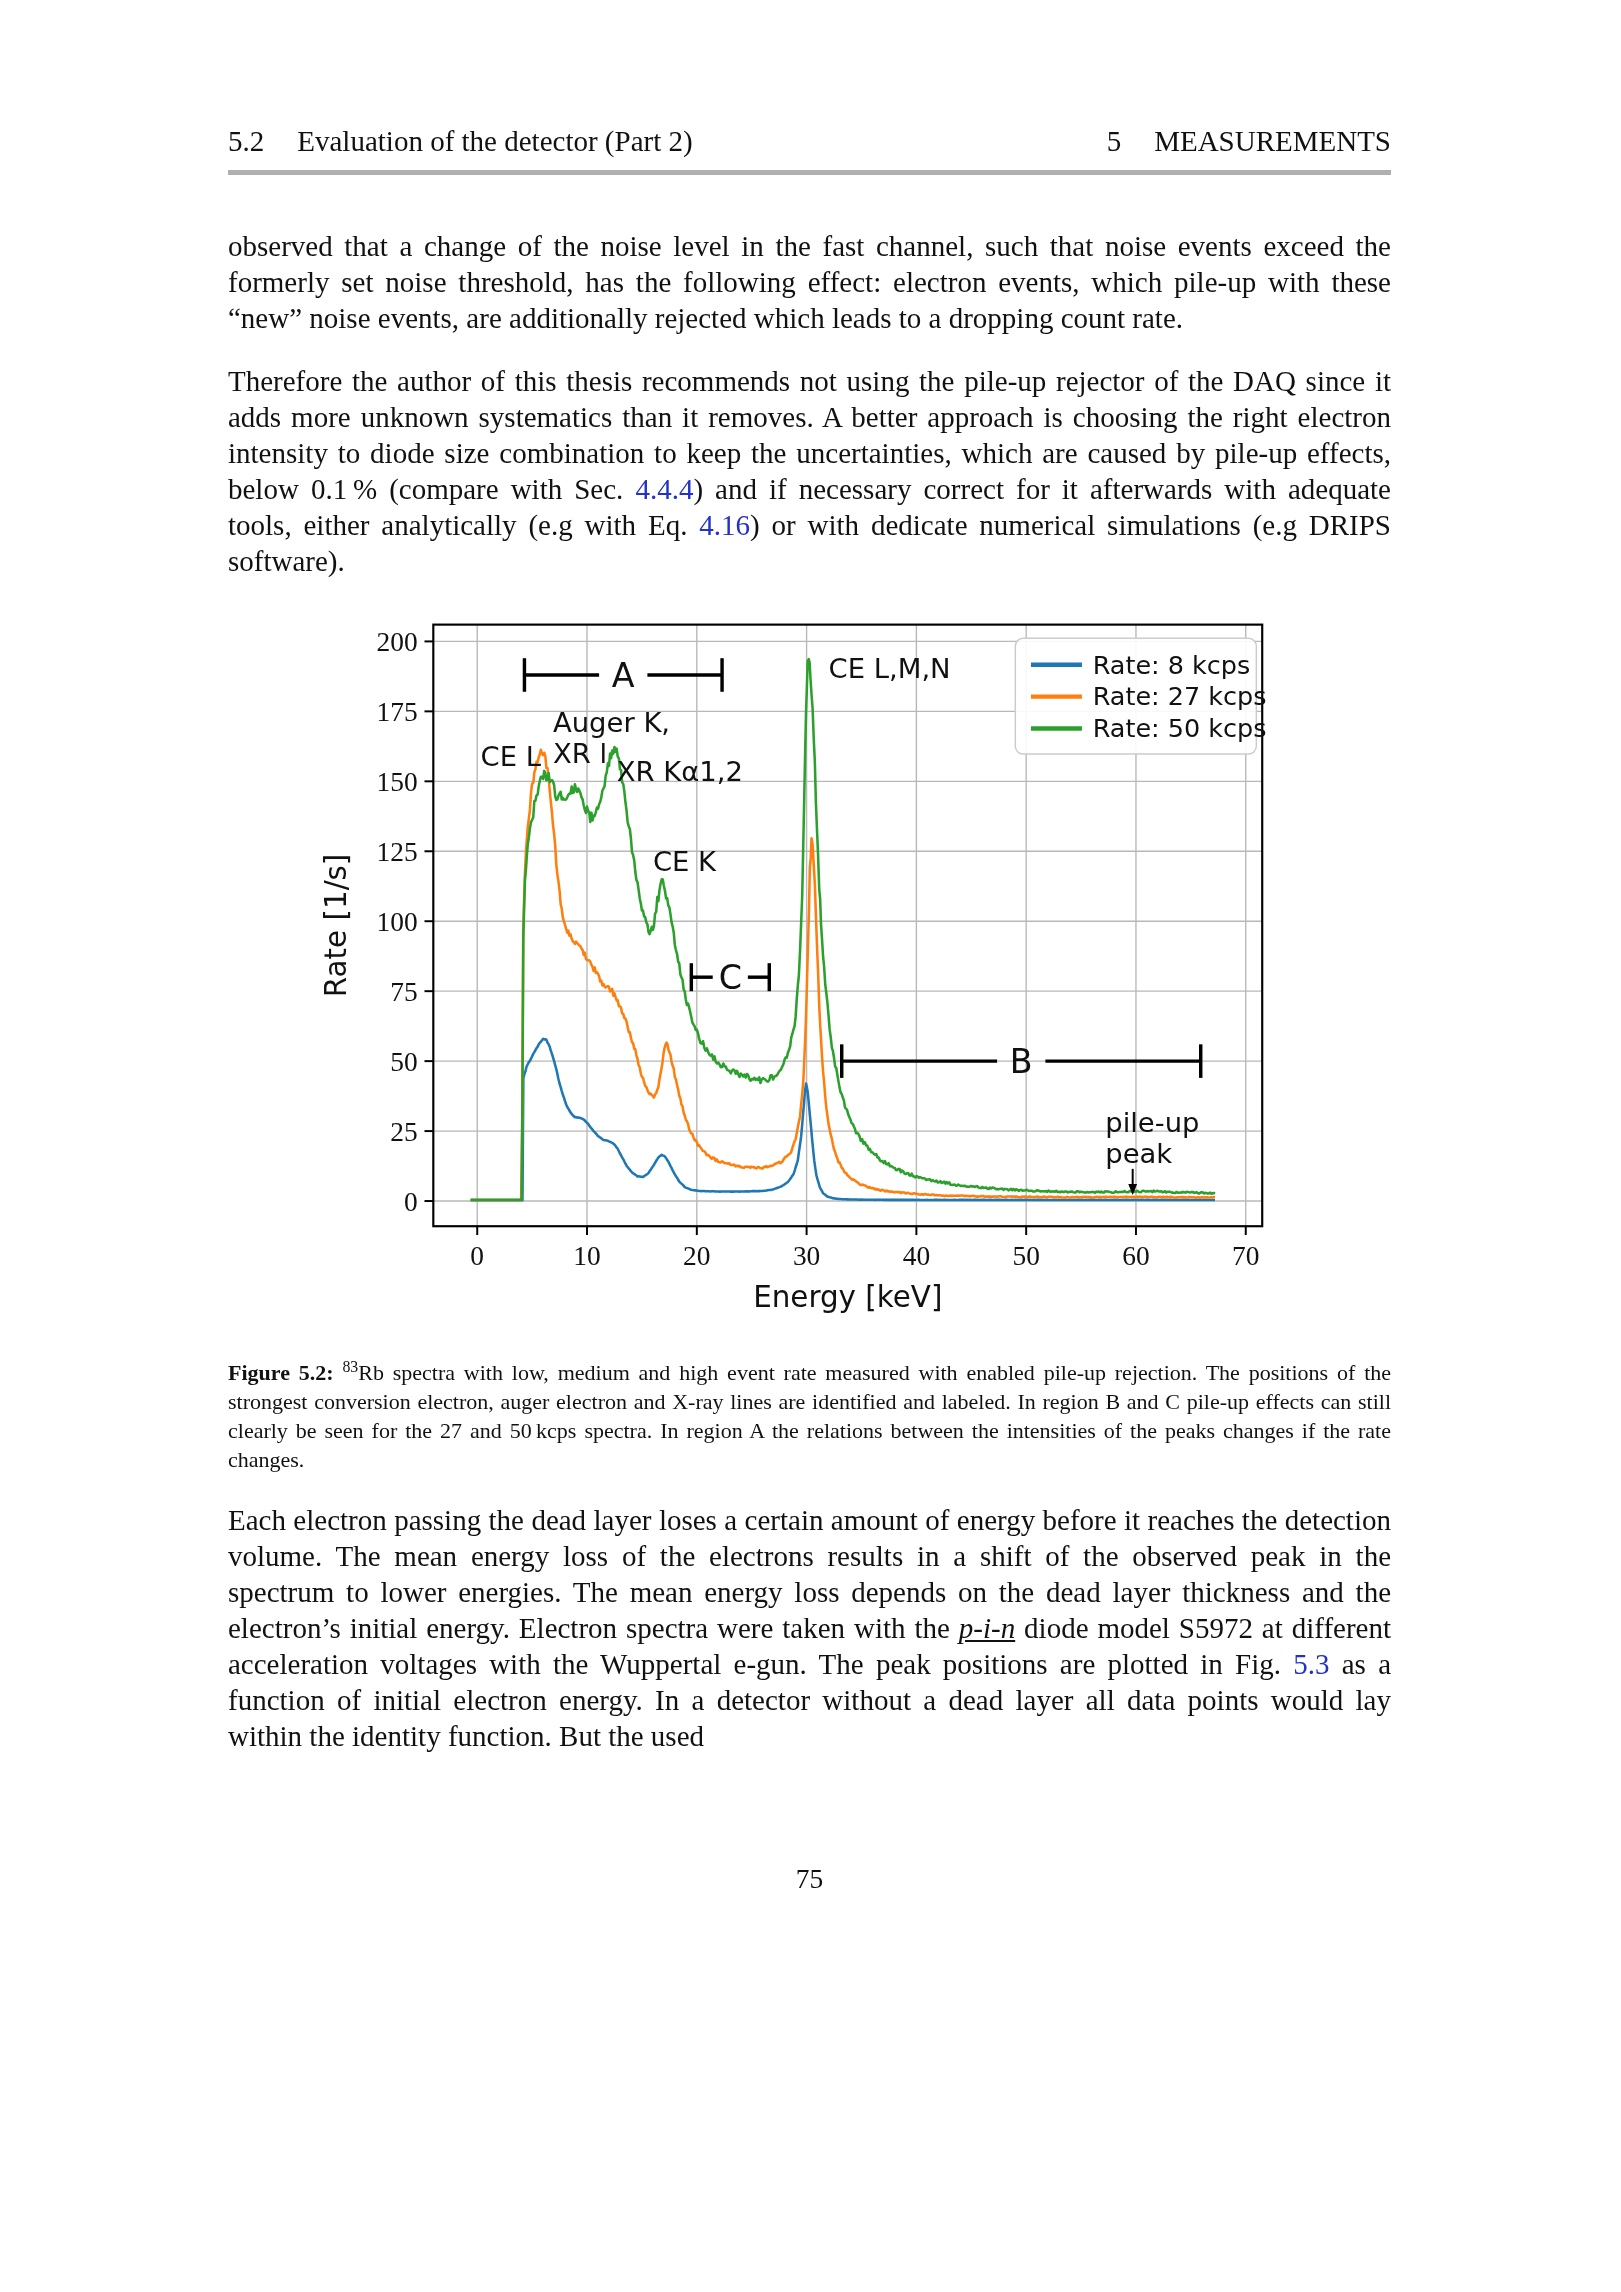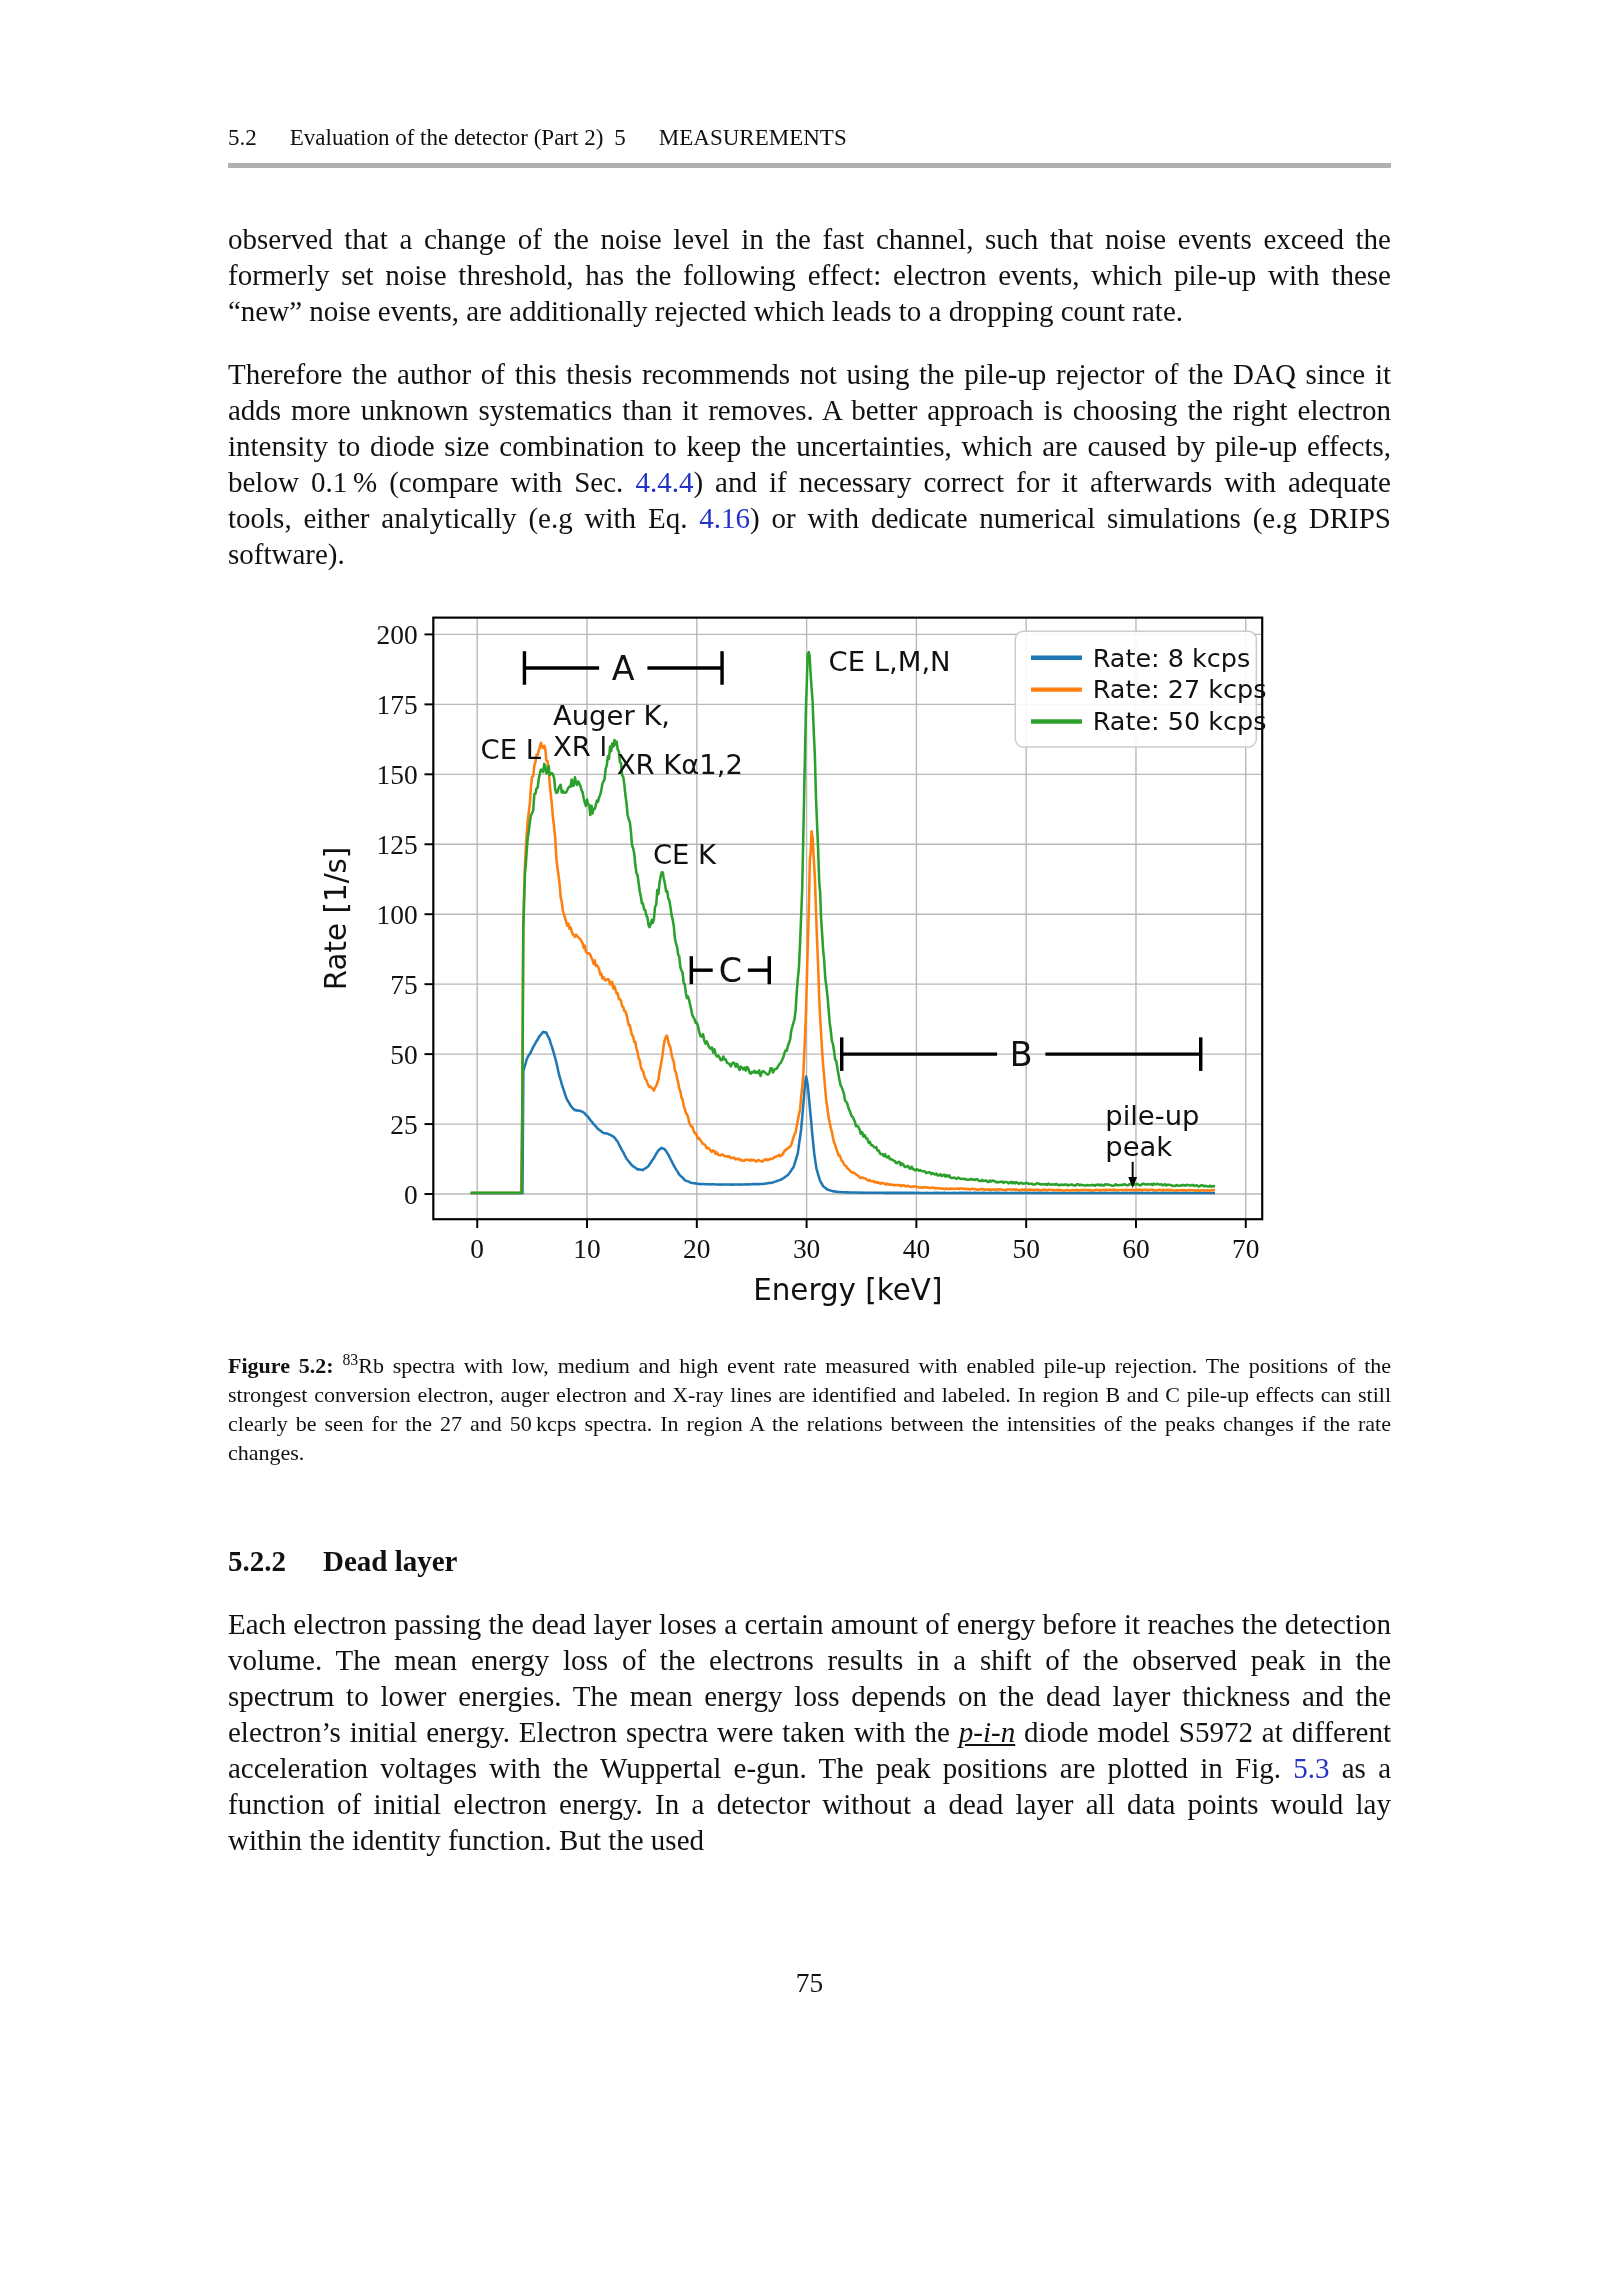--- a/index.html
+++ b/index.html
@@ -2,21 +2,21 @@
 <html style="--link-color: #2532c8; --rule-color: #b0b0b0;"><head>
 <meta charset="utf-8">
 <style>
   :root{ --link-color:#2532c8; --rule-color:#b0b0b0; }
   html,body{margin:0;padding:0;}
   body{
     width:1621px;height:2293px;background:#ffffff;color:#111;
     font-family:"Liberation Serif", serif;position:relative;
   }
   .content{position:absolute;left:228px;top:125px;width:1163px;}
-  .header{display:flex;justify-content:flex-start;font-size:23px;gap:11px;}
+  .header{display:flex;justify-content:space-between;font-size:29px;gap:11px;}
   .header .num{margin-right:33px;}
   .hrule{height:4.9px;background:var(--rule-color);margin-top:11.8px;}
   .body-par{
     font-size:29px;line-height:36px;text-align:justify;text-align-last:left;
     margin:0;margin-top:27.4px;
   }
   .par-first{margin-top:53px;}
   .link{color:var(--link-color);margin-top:16px;}
   .i{font-style:italic;text-decoration:underline;}
   .b{font-weight:bold;}
@@ -167,21 +167,18 @@
             <line x1="743" x2="795" y1="93.5" y2="93.5" stroke="#ff7f0e" stroke-width="4.5"></line>
             <text x="806" y="102.5" class="leg">Rate: 27 kcps</text>
             <line x1="743" x2="795" y1="126" y2="126" stroke="#2ca02c" stroke-width="4.5"></line>
             <text x="806" y="135" class="leg">Rate: 50 kcps</text>
           </g>
         </svg>
     </div>
     <figcaption class="caption"><span class="b">Figure 5.2:</span><span>  </span><span class="sup">83</span><span>Rb spectra with low, medium and high event rate measured with enabled pile-up rejection.  The positions of the strongest conversion electron, auger electron and X-ray lines are identified and labeled.  In region B and C pile-up effects can still clearly be seen for the 27 and 50 kcps spectra. In region A the relations between the intensities of the peaks changes if the rate changes.</span></figcaption>
   </figure>
 
-  <h3 class="section-heading">
-    <span>5.2.2</span><span class="st">Dead layer</span>
-  </h3>
 
   <p class="body-par"><span>Each electron passing the dead layer loses a certain amount of energy before it reaches the detection volume. The mean energy loss of the electrons results in a shift of the observed peak in the spectrum to lower energies. The mean energy loss depends on the dead layer thickness and the electron’s initial energy.  Electron spectra were taken with the </span><span class="i">p-i-n</span><span> diode model S5972 at different acceleration voltages with the Wuppertal e-gun. The peak positions are plotted in Fig. </span><span class="link">5.3</span><span> as a function of initial electron energy. In a detector without a dead layer all data points would lay within the identity function. But the used</span></p>
 
   <div class="pageno">75</div>
 </div>
 
 
 </body></html>

